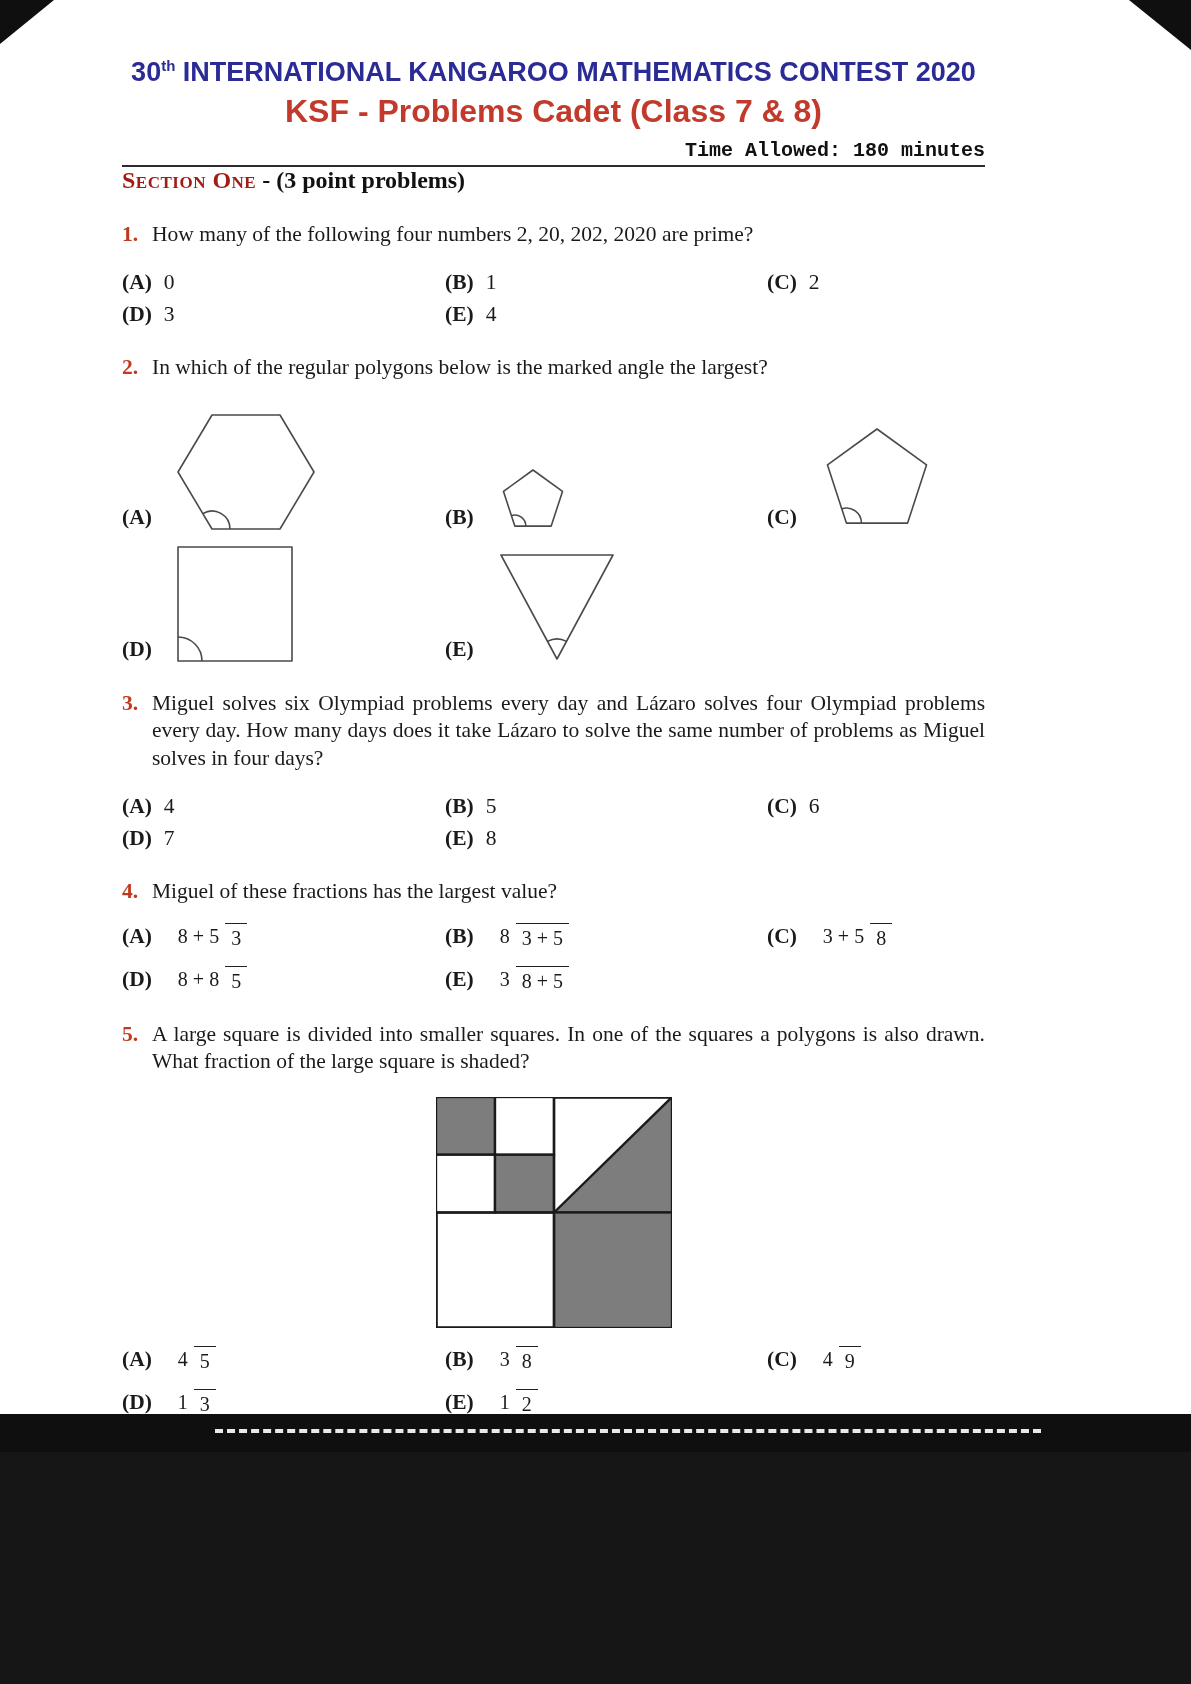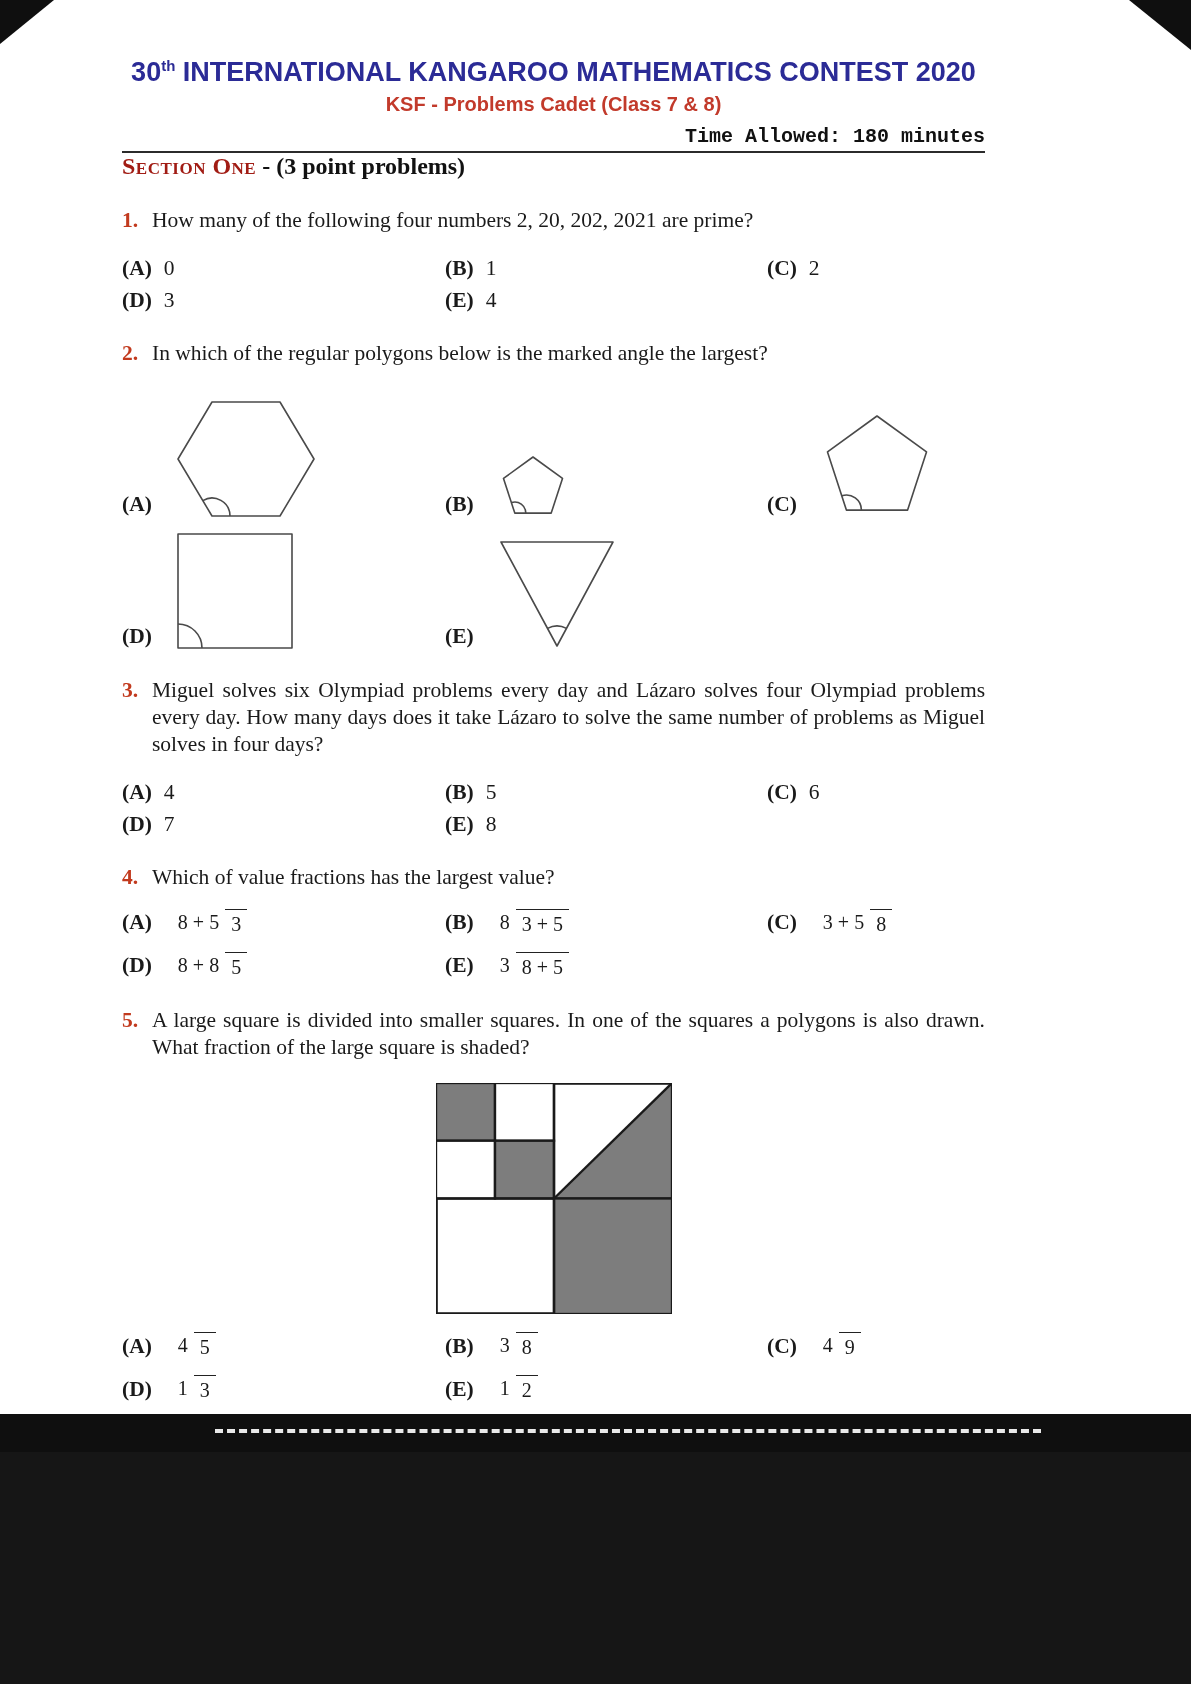--- a/index.html
+++ b/index.html
@@ -2,21 +2,21 @@
 <html><head>
 <meta charset="utf-8">
 <style>
   * { margin:0; padding:0; box-sizing:border-box; }
   body { background:#161616; font-family:"Liberation Serif", serif; }
   .page { position:relative; width:1191px; height:1452px; background:#ffffff; overflow:hidden; color:#1a1a1a; margin:0 auto; }
   .content { position:absolute; left:122px; right:206px; top:56px; }
 
   .header-title { font-family:"Liberation Sans", sans-serif; font-weight:bold; font-size:27px; line-height:1.2; color:#2b2b96; text-align:center; }
   .header-title sup { font-size:15px; }
-  .header-subtitle { font-family:"Liberation Sans", sans-serif; font-weight:bold; font-size:20px; line-height:1.15; color:#c23a2b; text-align:center; margin-top:5px; }
+  .header-subtitle { font-family:"Liberation Sans", sans-serif; font-weight:bold; font-size:32px; line-height:1.15; color:#c23a2b; text-align:center; margin-top:5px; }
   .time-allowed { font-family:Liberation Mono, monospace; font-weight:bold; font-size:20px; text-align:right; margin-top:9px; color:#111; }
   .rule { border:none; border-top:2px solid #2b2b2b; margin-top:3px; }
 
   .section-heading { font-size:24px; font-weight:bold; }
   .section-name { font-variant:small-caps; color:#a11c14; letter-spacing:0.5px; }
   .section-detail { color:#111; }
 
   .q { display:flex; margin-top:27px; font-size:21.5px; line-height:1.26; }
   .qnum { flex:0 0 30px; font-weight:bold; color:#c23a1e; }
   .qtext { flex:1; text-align:justify; }
@@ -65,21 +65,21 @@
     <div class="time-allowed">Time Allowed: 180 minutes</div>
 
     <hr class="rule">
 
     <div class="section-heading">
       <span class="section-name">Section One</span><span class="section-detail"> - (3 point problems)</span>
     </div>
 
     <div class="q">
       <span class="qnum">1.</span>
-      <span class="qtext">How many of the following four numbers 2, 20, 202, 2021 are prime?</span>
+      <span class="qtext">How many of the following four numbers 2, 20, 202, 2020 are prime?</span>
     </div>
     <div class="opts">
       <div class="opt">
           <span class="opt-label">(A)</span>
           <span>0</span>
         </div>
       <div class="opt">
           <span class="opt-label">(B)</span>
           <span>1</span>
         </div>
@@ -166,21 +166,21 @@
           <span>7</span>
         </div>
       <div class="opt">
           <span class="opt-label">(E)</span>
           <span>8</span>
         </div>
     </div>
 
     <div class="q">
       <span class="qnum">4.</span>
-      <span class="qtext">Which of value fractions has the largest value?</span>
+      <span class="qtext">Miguel of these fractions has the largest value?</span>
     </div>
     <div class="opts fracs">
       <div class="opt">
           <span class="opt-label">(A)</span>
           <span class="frac">
             <span class="num">8 + 5</span>
             <span class="den">3</span>
           </span>
         </div>
       <div class="opt">

